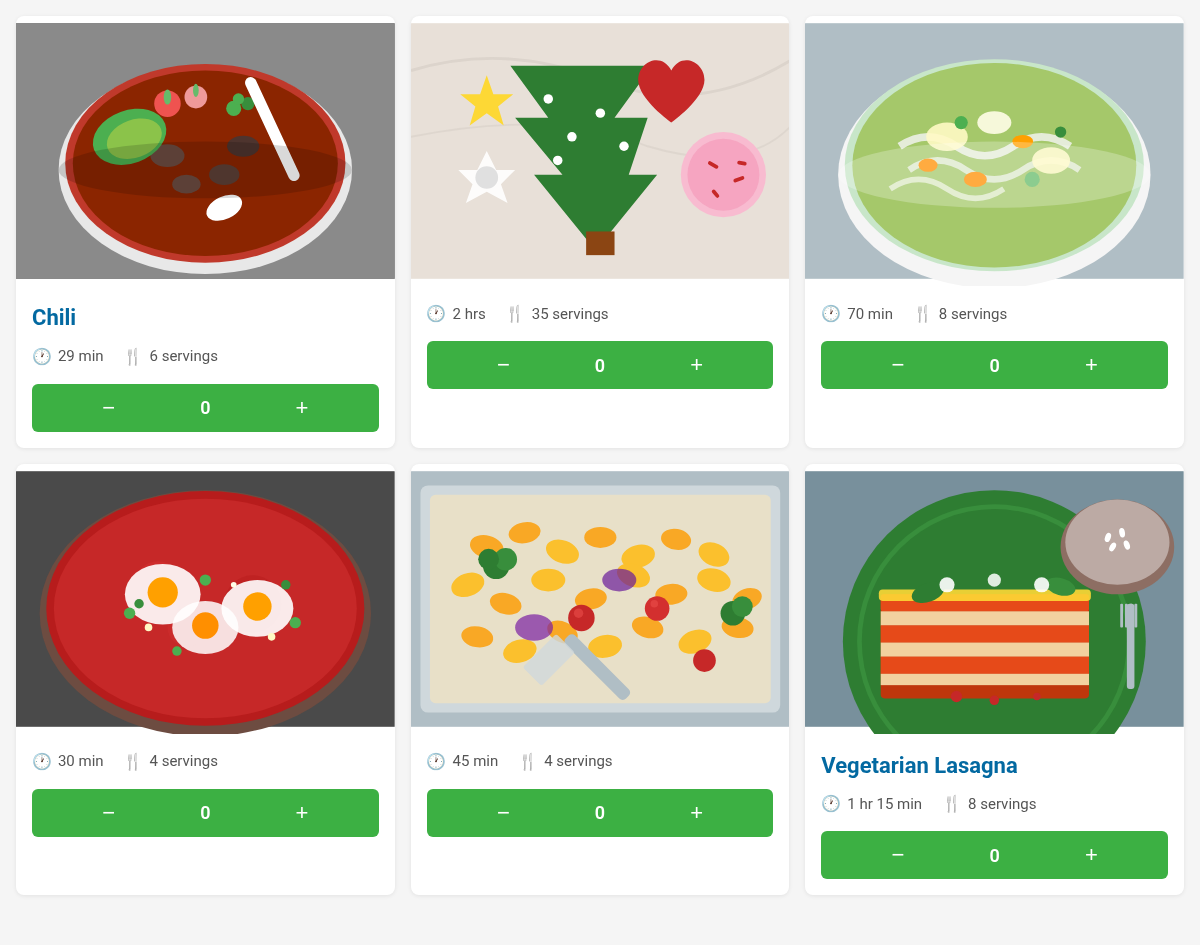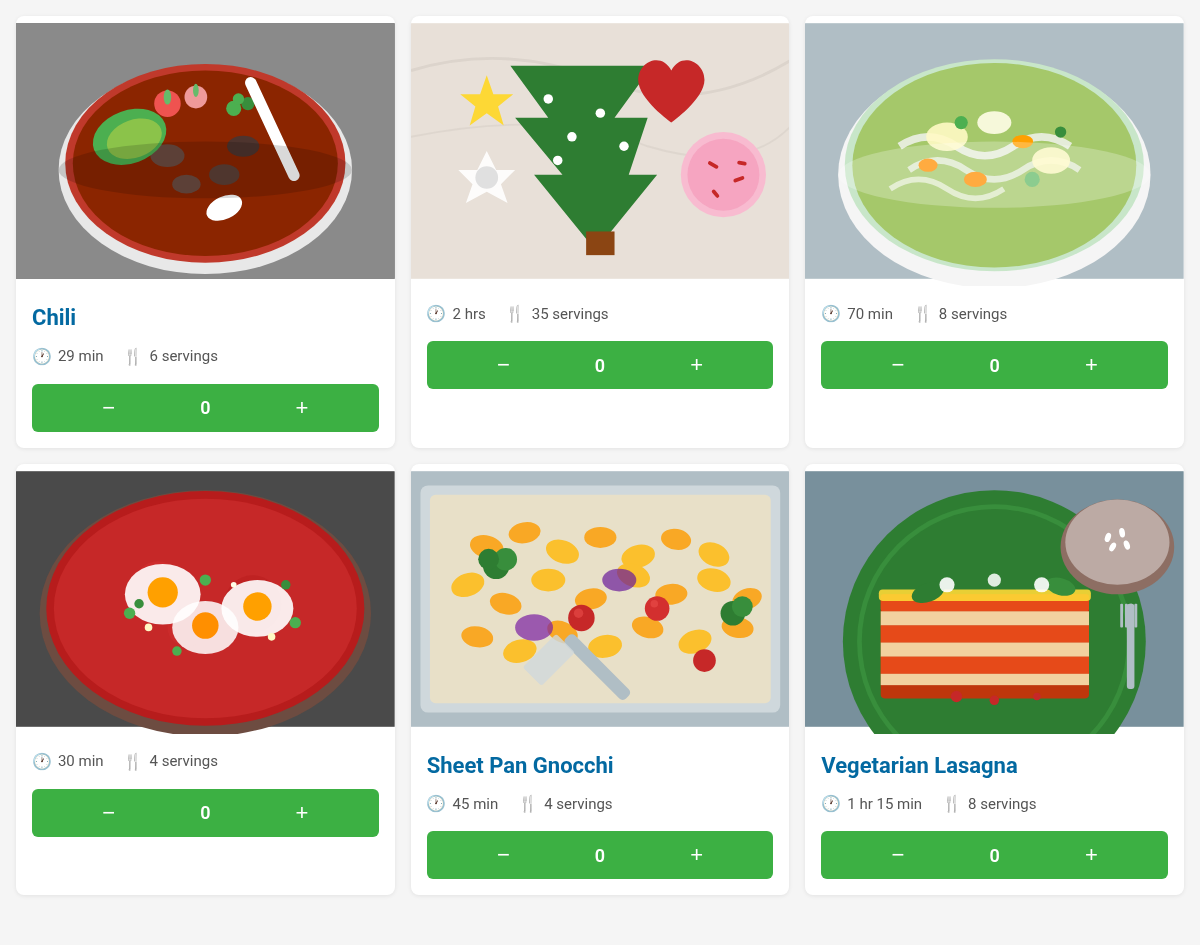--- a/index.html
+++ b/index.html
@@ -346,21 +346,20 @@
         <circle cx="310" cy="200" r="12" fill="#c62828"></circle>
 
         <ellipse cx="130" cy="165" rx="20" ry="14" fill="#7b1fa2" opacity="0.7"></ellipse>
         <ellipse cx="220" cy="115" rx="18" ry="12" fill="#6a1b9a" opacity="0.7"></ellipse>
 
         <rect x="160" y="180" width="14" height="90" rx="5" fill="#b0bec5" transform="rotate(-45 160 180)"></rect>
         <rect x="118" y="207" width="50" height="28" rx="3" fill="#cfd8dc" transform="rotate(-45 118 207)" opacity="0.8"></rect>
       </svg>
     </div>
     <div class="card-body">
-      <div class="card-title">Sheet Pan Gnocchi</div>
       <div class="card-meta">
         <div class="meta-item">
           <span class="meta-icon">🕐</span>
           <span>45 min</span>
         </div>
         <div class="meta-item">
           <span class="meta-icon">🍴</span>
           <span>4 servings</span>
         </div>
       </div>

